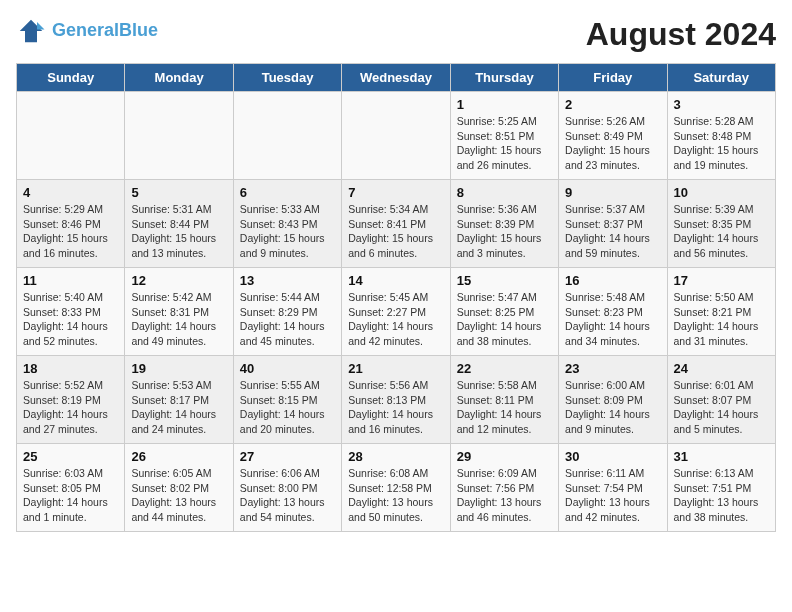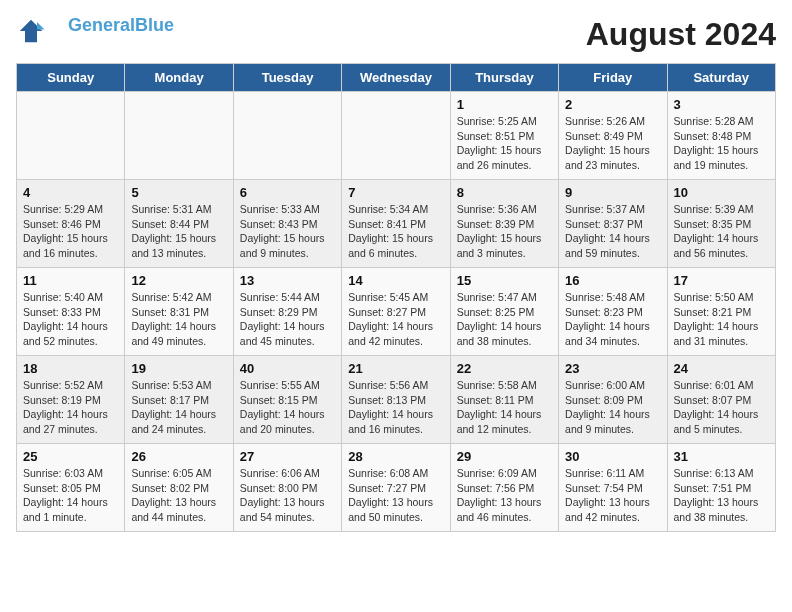--- a/index.html
+++ b/index.html
@@ -11,22 +11,22 @@
       padding: 16px;
     }
     .header-area {
       display: flex;
       justify-content: space-between;
       align-items: flex-start;
       margin-bottom: 10px;
     }
     .logo {
       display: flex;
-      align-items: flex-start;
-      gap: 22px;
+      align-items: center;
+      gap: 6px;
     }
     .logo-text {
       font-size: 18px;
       font-weight: bold;
       color: #1a3a6b;
       line-height: 1.1;
     }
     .logo-text span {
       color: #4a9fd4;
     }
@@ -219,21 +219,21 @@
         <td>
           <span class="day-num">13</span>
           <div class="cell-text">Sunrise: 5:44 AM</div>
           <div class="cell-text">Sunset: 8:29 PM</div>
           <div class="cell-text">Daylight: 14 hours</div>
           <div class="cell-text">and 45 minutes.</div>
         </td>
         <td>
           <span class="day-num">14</span>
           <div class="cell-text">Sunrise: 5:45 AM</div>
-          <div class="cell-text">Sunset: 8:27 PM</div>
+          <div class="cell-text">Sunset: 2:27 PM</div>
           <div class="cell-text">Daylight: 14 hours</div>
           <div class="cell-text">and 42 minutes.</div>
         </td>
         <td>
           <span class="day-num">15</span>
           <div class="cell-text">Sunrise: 5:47 AM</div>
           <div class="cell-text">Sunset: 8:25 PM</div>
           <div class="cell-text">Daylight: 14 hours</div>
           <div class="cell-text">and 38 minutes.</div>
         </td>
@@ -321,21 +321,21 @@
         <td>
           <span class="day-num">27</span>
           <div class="cell-text">Sunrise: 6:06 AM</div>
           <div class="cell-text">Sunset: 8:00 PM</div>
           <div class="cell-text">Daylight: 13 hours</div>
           <div class="cell-text">and 54 minutes.</div>
         </td>
         <td>
           <span class="day-num">28</span>
           <div class="cell-text">Sunrise: 6:08 AM</div>
-          <div class="cell-text">Sunset: 7:27 PM</div>
+          <div class="cell-text">Sunset: 12:58 PM</div>
           <div class="cell-text">Daylight: 13 hours</div>
           <div class="cell-text">and 50 minutes.</div>
         </td>
         <td>
           <span class="day-num">29</span>
           <div class="cell-text">Sunrise: 6:09 AM</div>
           <div class="cell-text">Sunset: 7:56 PM</div>
           <div class="cell-text">Daylight: 13 hours</div>
           <div class="cell-text">and 46 minutes.</div>
         </td>

